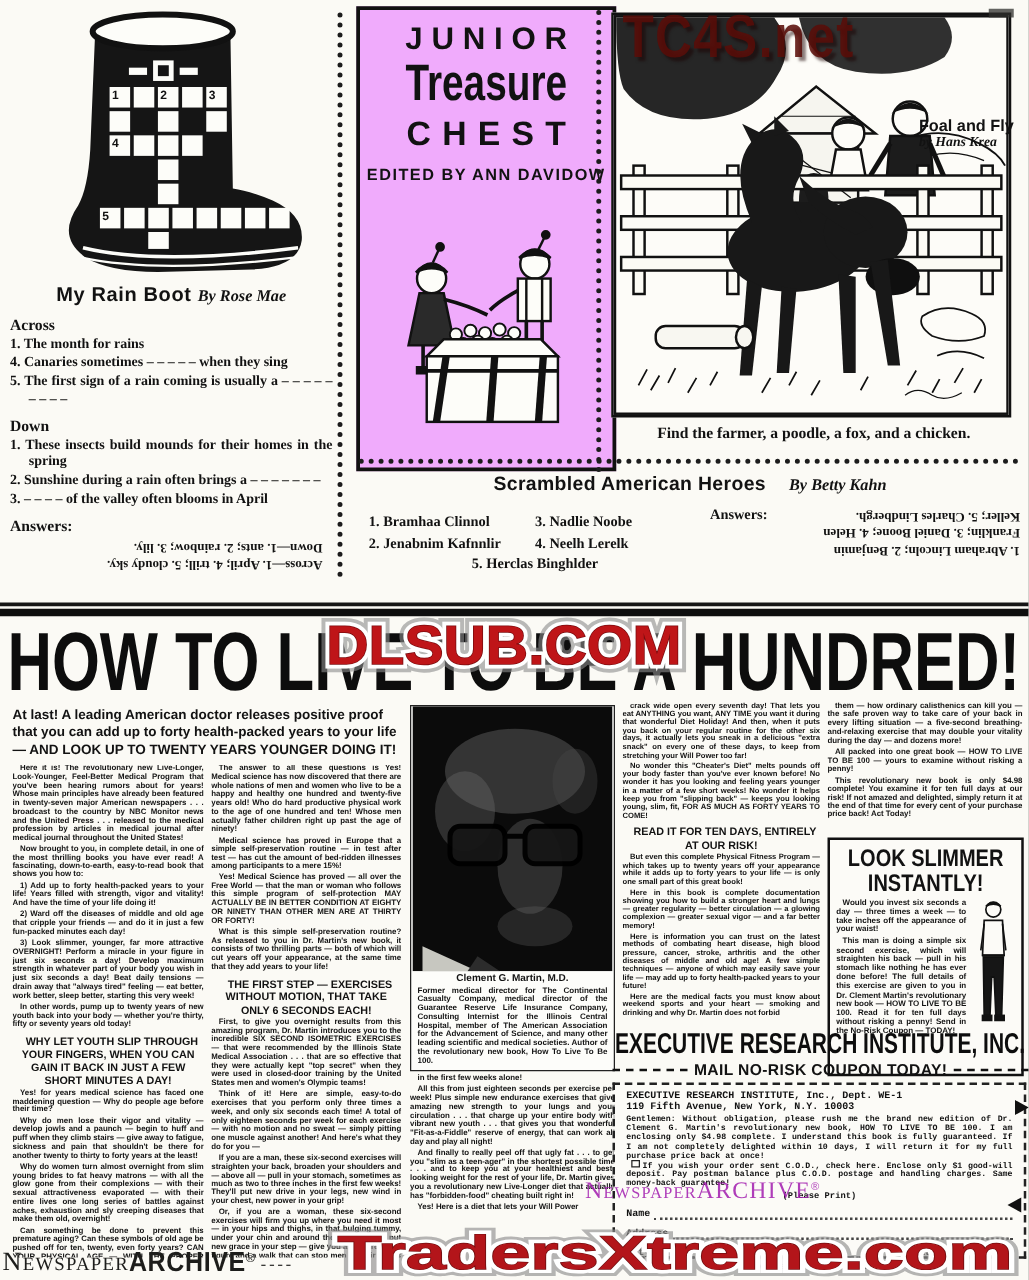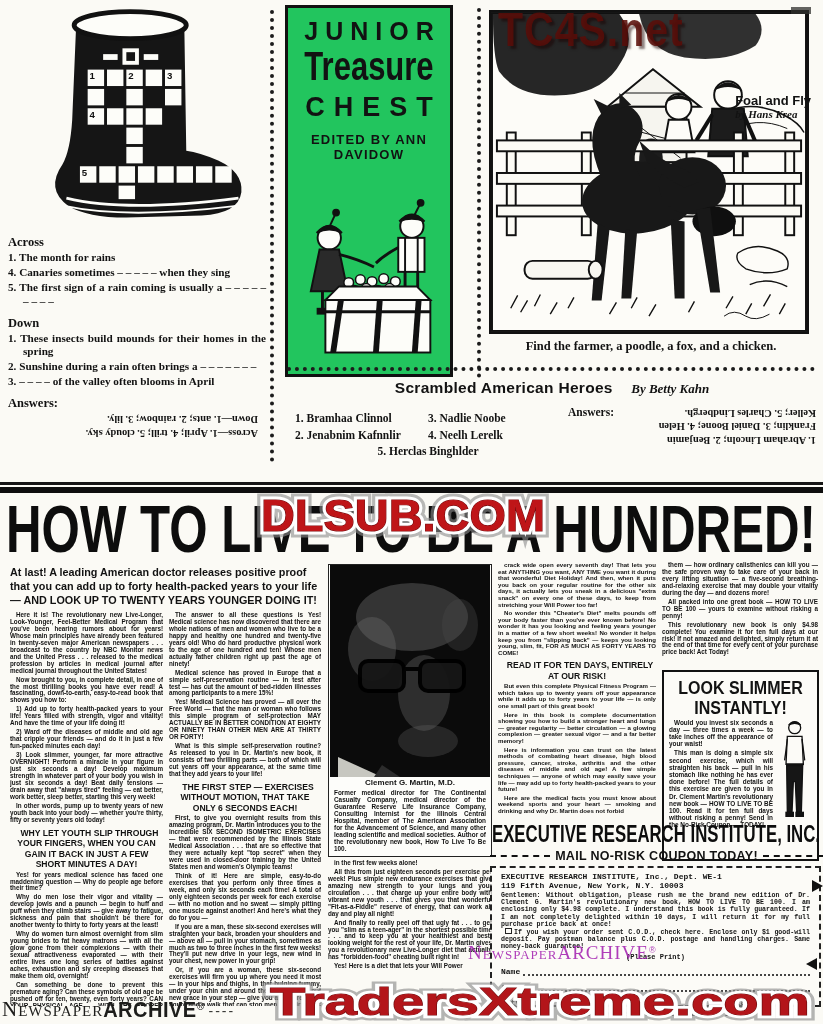--- a/index.html
+++ b/index.html
@@ -17,21 +17,21 @@
   .rb-boot { margin-left:12px; display:block; }
   .rb-title { text-align:center; font-weight:bold; font-size:16px; letter-spacing:.5px; }
   .rb-by { font-family:"Liberation Serif", serif; font-style:italic; font-weight:bold; font-size:13px; letter-spacing:0; }
   .rb-label { font-family:"Liberation Serif", serif; font-weight:bold; font-size:12.5px; margin-top:7px; }
   .rb-clue { font-family:"Liberation Serif", serif; font-weight:bold; font-size:11.2px; line-height:1.24;
              padding-left:15px; text-indent:-15px; margin-top:1px; text-align:justify; }
   .rb-rot { transform:rotate(180deg); font-family:"Liberation Serif", serif; font-weight:bold;
             font-size:10.4px; line-height:1.3; width:250px; margin-top:2px; }
 
   
-  .tc { left:285px; top:5px; width:168px; height:372px; border:3px solid #111; background:#22c55e;
+  .tc { left:285px; top:5px; width:208px; height:372px; border:3px solid #111; background:#f0abfc;
         text-align:center; padding-top:9px; }
   .tc-junior  { font-size:25px; letter-spacing:7px; font-weight:600; text-indent:7px; }
   .tc-treasure{ font-size:31px; font-weight:bold; transform:scaleY(1.32); margin-top:3px; }
   .tc-chest   { font-size:27px; letter-spacing:9px; font-weight:600; margin-top:7px; text-indent:9px; }
   .tc-edited  { font-size:13px; font-weight:bold; letter-spacing:1.2px; margin-top:9px; }
 
   
   .scene { left:489px; top:10px; width:324px; }
   .scene-frame { border:2px solid #111; background:#fdfcf8; display:block; }
   .scene-cap { text-align:center; font-family:"Liberation Serif", serif; font-weight:bold;
@@ -155,20 +155,24 @@
       </g>
       <rect x="110" y="48" width="9" height="9" fill="#151515"></rect>
       <g font-family="Liberation Sans, sans-serif" font-size="10" font-weight="bold" fill="#111">
         <text x="72" y="76">1</text>
         <text x="112" y="76">2</text>
         <text x="152" y="76">3</text>
         <text x="72" y="116">4</text>
         <text x="64" y="176">5</text>
       </g>
     </svg>
+    <div class="rb-title">
+      <span>My Rain Boot</span>
+      <span class="rb-by">By Rose Mae</span>
+    </div>
     <div class="rb-label">Across</div>
     <div class="rb-clue">1. The month for rains</div>
     <div class="rb-clue">4. Canaries sometimes – – – – – when they sing</div>
     <div class="rb-clue">5. The first sign of a rain coming is usually a – – – – – – – – –</div>
     <div class="rb-label">Down</div>
     <div class="rb-clue">1. These insects build mounds for their homes in the spring</div>
     <div class="rb-clue">2. Sunshine during a rain often brings a – – – – – – –</div>
     <div class="rb-clue">3. – – – – of the valley often blooms in April</div>
     <div class="rb-label">Answers:</div>
     <div class="rb-rot">

